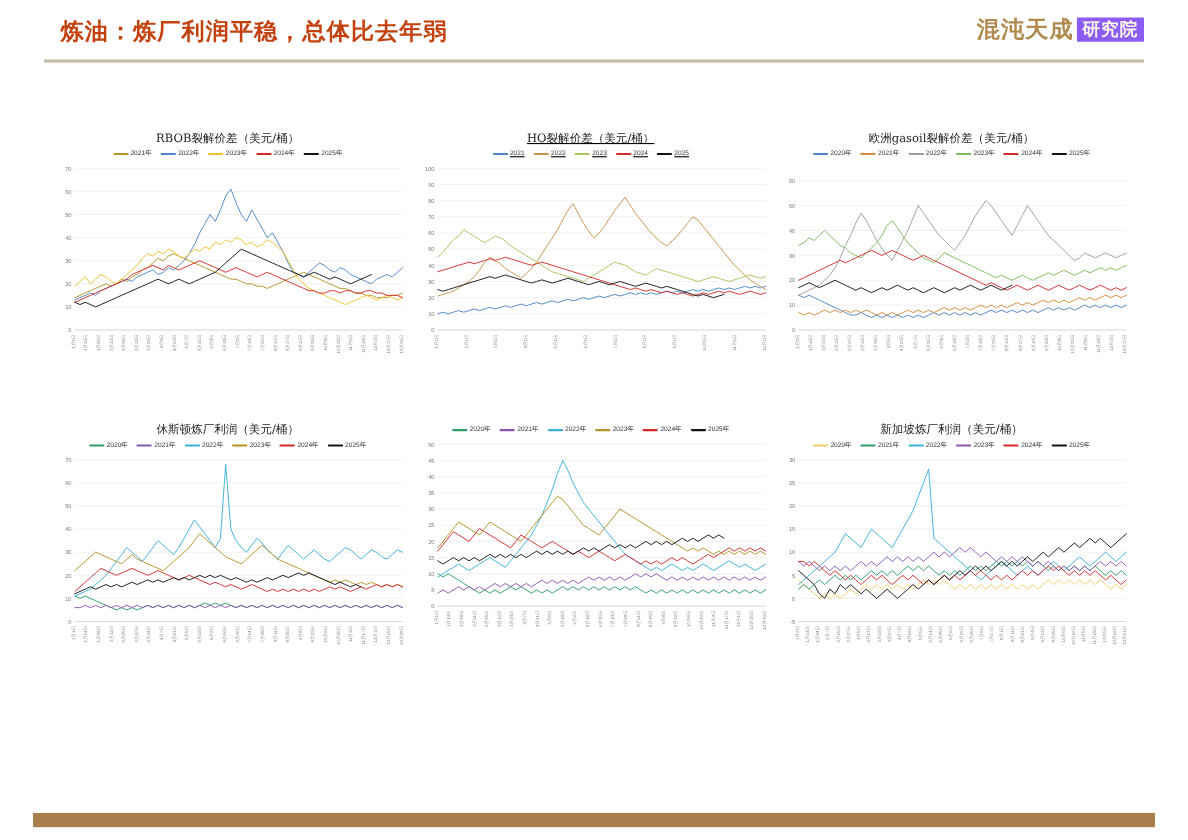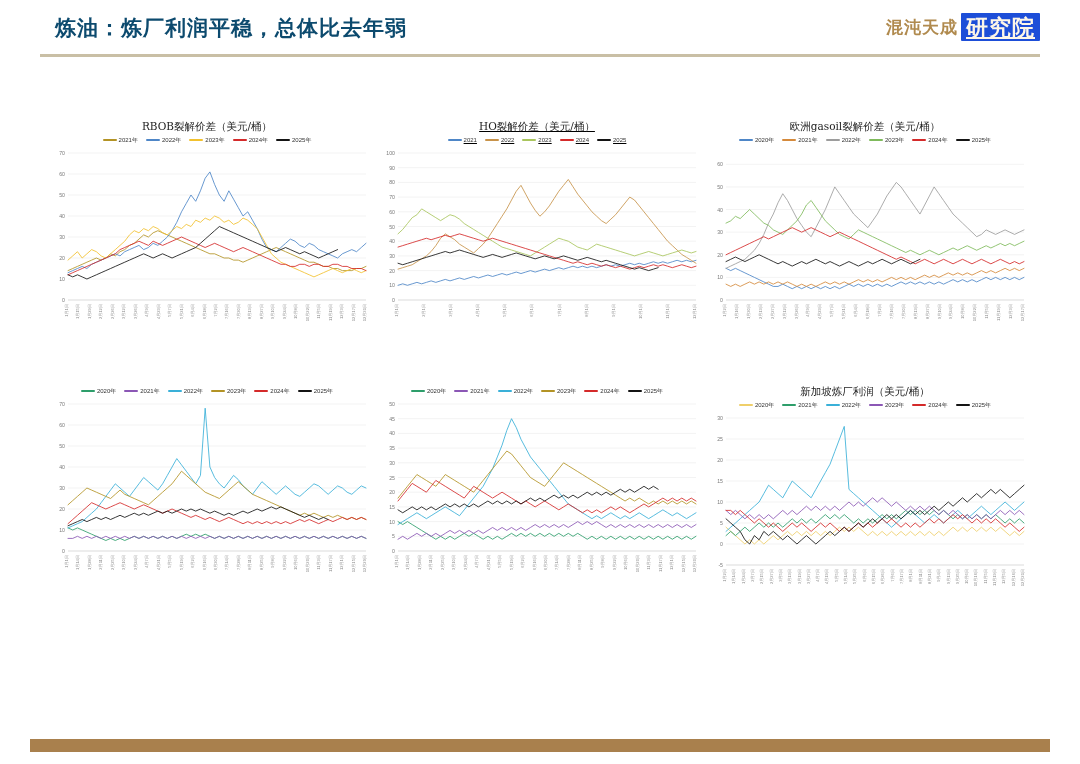--- a/index.html
+++ b/index.html
@@ -8,33 +8,33 @@
     font-family:"Liberation Sans","DejaVu Sans",sans-serif;
     overflow:hidden;position:relative;
   }
   .slide{position:absolute;inset:0;background:#fff;}
 
   
   .header{position:absolute;left:0;top:0;width:1080px;height:58px;}
   .title{
     position:absolute;left:55px;top:14px;
     font-family:"DejaVu Serif","Liberation Serif",serif;
-    font-size:21px;font-weight:700;color:#0c4a6e;letter-spacing:1px;
+    font-size:21px;font-weight:700;color:#c2410c;letter-spacing:1px;
     white-space:nowrap;
   }
   .logo{position:absolute;right:40px;top:8px;height:38px;display:flex;align-items:center;gap:3px;}
   .logo-text{
     font-family:Liberation Serif, serif;
-    font-size:17px;font-weight:700;color:#b08a4e;letter-spacing:1px;
+    font-size:21px;font-weight:700;color:#b08a4e;letter-spacing:1px;
     line-height:1;
   }
   .logo-badge{
     font-family:"DejaVu Serif","Liberation Serif",serif;
-    font-size:22px;font-weight:700;color:#fdf6e8;background:#1d4ed8;
-    padding:3px 5px;letter-spacing:1px;line-height:1;border-radius:1px;text-decoration:underline;
+    font-size:16px;font-weight:700;color:#fdf6e8;background:#8b5cf6;
+    padding:3px 5px;letter-spacing:1px;line-height:1;border-radius:1px;
   }
   .rule{position:absolute;left:40px;top:54px;width:1000px;height:3px;background:#c9bfa5;}
   .footer-bar{position:absolute;left:30px;bottom:12px;width:1020px;height:13px;background:#a9804d;}
 
   
   .grid{position:absolute;left:0;top:110px;width:1004px;height:560px;}
   .cell{position:absolute;width:330px;height:260px;}
   .cell.c0{left:42px;top:10px;}
   .cell.c1{left:372px;top:10px;text-decoration:underline;}
   .cell.c2{left:700px;top:10px;}
@@ -299,20 +299,21 @@
             <text x="0" y="0" class="x-lbl" transform="translate(264.40,157) rotate(-90)" text-anchor="end">10月8日</text>
             <text x="0" y="0" class="x-lbl" transform="translate(276.32,157) rotate(-90)" text-anchor="end">10月22日</text>
             <text x="0" y="0" class="x-lbl" transform="translate(288.24,157) rotate(-90)" text-anchor="end">11月5日</text>
             <text x="0" y="0" class="x-lbl" transform="translate(300.16,157) rotate(-90)" text-anchor="end">11月19日</text>
             <text x="0" y="0" class="x-lbl" transform="translate(312.08,157) rotate(-90)" text-anchor="end">12月3日</text>
             <text x="0" y="0" class="x-lbl" transform="translate(324.00,157) rotate(-90)" text-anchor="end">12月17日</text>
           </svg>
         </div>
     </div>
     <div class="cell c3">
+      <div class="ch-title">休斯顿炼厂利润（美元/桶）</div>
       <div class="ch-legend">
           <span class="lg">
             <span class="lg-swatch" style="background: rgb(46, 158, 107);"></span>
             <span class="lg-label">2020年</span>
           </span>
           <span class="lg">
             <span class="lg-swatch" style="background: rgb(139, 87, 181);"></span>
             <span class="lg-label">2021年</span>
           </span>
           <span class="lg">

